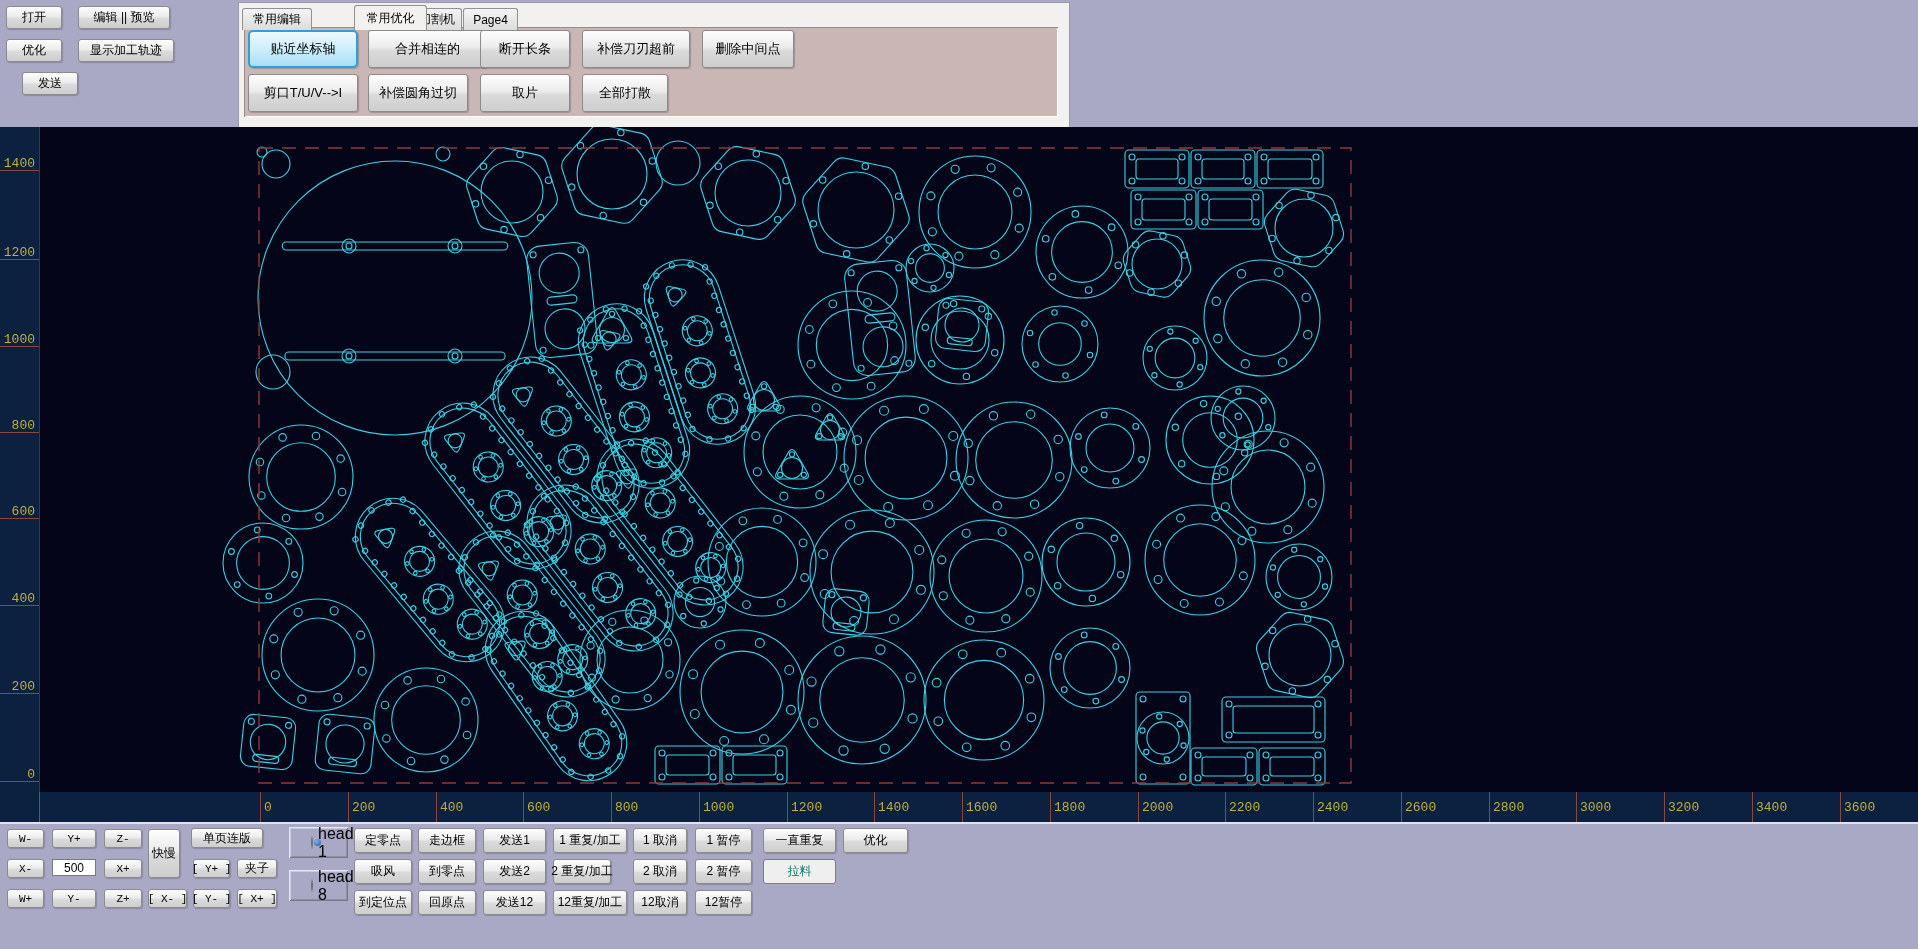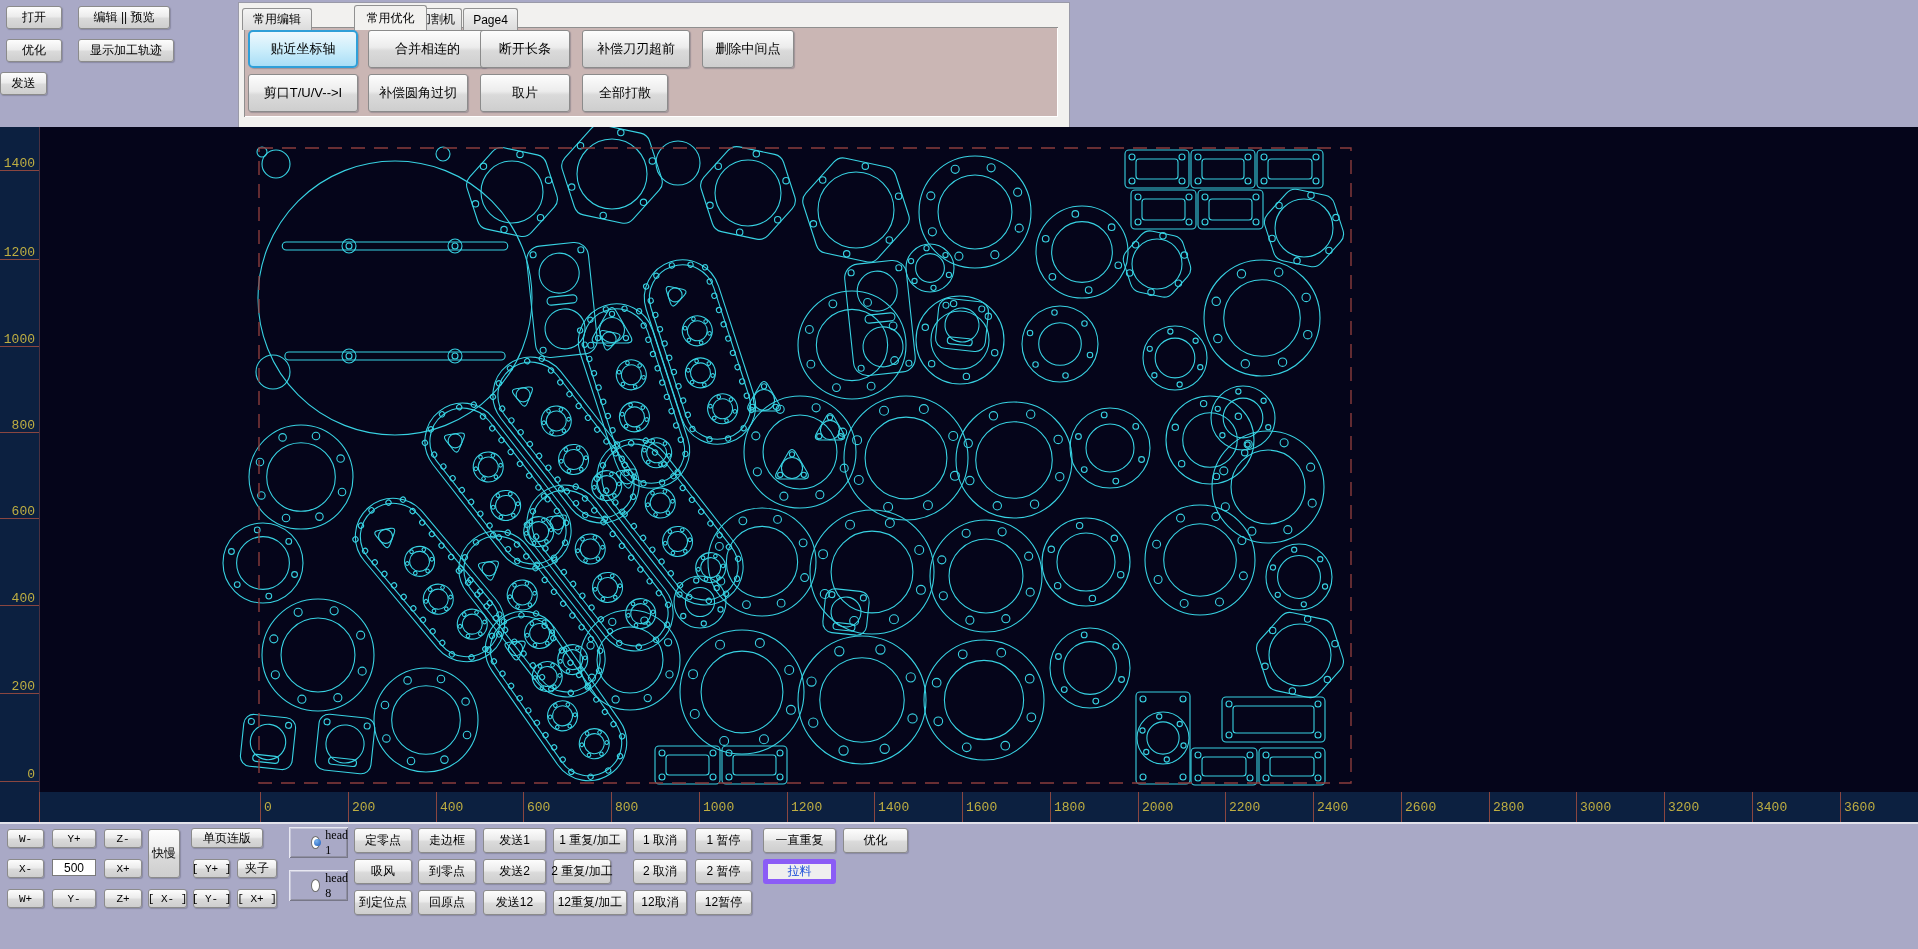--- a/index.html
+++ b/index.html
@@ -6,35 +6,35 @@
   #screen{position:relative;width:1918px;height:949px;overflow:hidden;
     background:#a9a9c6;font-family:"Liberation Sans",sans-serif;}
   .abs{position:absolute;}
   .btn{position:absolute;box-sizing:border-box;display:flex;align-items:center;justify-content:center;
     background:linear-gradient(180deg,#fdfdfd 0%,#ececec 45%,#dadada 55%,#cecece 100%);
     border:1px solid #8b8b8b;border-radius:3px;font-size:12px;color:#000;
     box-shadow:1px 1px 1px rgba(80,80,100,.35);white-space:nowrap;cursor:default;}
   .btn.big{font-size:13px;}
   .btn.foc{border:2px solid #2f9fd8;border-radius:5px;
     background:linear-gradient(180deg,#eef8fd 0%,#cdeefb 50%,#a9def6 100%);}
-  .btn.dis{background:#efefef;color:#1d4ed8;border:5px solid #8b5cf6;box-shadow:none;}
+  .btn.dis{background:#efefef;color:#0f766e;border:1px solid #8b5cf6;box-shadow:none;}
   .jog{font-family:"Liberation Mono",monospace;font-size:11px;}
   .tab{position:absolute;box-sizing:border-box;display:flex;align-items:center;justify-content:center;
     font-size:12px;background:linear-gradient(180deg,#f4f4f4,#dcdcdc);
     border:1px solid #919191;border-bottom:none;border-radius:3px 3px 0 0;}
   .tab.on{background:#f2f1ef;z-index:3;margin-left:40px;}
   #tabpanel{background:#f2f1ef;border:1px solid #9a9aa8;}
   #toolpanel{background:#cab6b4;box-shadow:inset 1px 1px 0 #8f8f8f, inset -1px -1px 0 #ffffff;}
   #canvasbg{background:#05051a;}
   .rulerstrip{background:#0c2040;}
   .rlabel{position:absolute;color:#bfae42;font-family:"Liberation Mono",monospace;font-size:13px;}
   .tick{position:absolute;background:#8a4640;}
   .headbox{position:absolute;box-sizing:border-box;background:#a9a9c6;
     box-shadow:inset 1px 1px 0 #e8e8f2, inset -1px -1px 0 #777788, inset 2px 2px 0 #c8c8da, inset -2px -2px 0 #9090a2;
-    display:flex;align-items:center;padding-left:22px;font-family:Liberation Serif, serif;font-size:12px;}
+    display:flex;align-items:center;padding-left:22px;font-family:Liberation Sans, sans-serif;font-size:16px;}
   .radio{width:11px;height:11px;border-radius:50%;background:#fff;border:1px solid #707070;
     margin-right:5px;position:relative;}
   .radio.sel::after{content:"";position:absolute;left:2px;top:2px;width:7px;height:7px;border-radius:50%;
     background:radial-gradient(circle at 35% 30%,#7ab4f0,#1b58b8);}
   input.val{position:absolute;box-sizing:border-box;border:1px solid #7a7a7a;background:#fff;
     font-size:12px;text-align:center;padding:0;font-family:"Liberation Sans",sans-serif;}
   #sepline{background:#e2e2ea;}
 </style>
 </head>
 <body>
@@ -1071,21 +1071,21 @@
       </g>
     </svg>
   <div id="lruler" class="abs rulerstrip"></div>
   <div id="bruler" class="abs rulerstrip"></div>
   <div id="sepline" class="abs" style="left: 0px; top: 822px; width: 1918px; height: 2px;"></div>
   <div id="bpanel" class="abs" style="left: 0px; top: 824px; width: 1918px; height: 125px;"></div>
 <div class="btn" style="left: 6px; top: 6px; width: 56px; height: 23px;">打开</div>
     <div class="btn" style="left: 78px; top: 6px; width: 92px; height: 23px;">编辑 || 预览</div>
     <div class="btn" style="left: 6px; top: 39px; width: 56px; height: 23px;">优化</div>
     <div class="btn" style="left: 78px; top: 39px; width: 96px; height: 23px;">显示加工轨迹</div>
-    <div class="btn" style="left: 0; top: 72px; width: 47px; height: 23px;">发送</div>
+    <div class="btn" style="left: 22px; top: 72px; width: 56px; height: 23px;">发送</div>
     <div class="tab" style="left: 242px; top: 8px; width: 70px; height: 22px; z-index: 2;">常用编辑</div>
     <div class="tab on" style="left: 314px; top: 5px; width: 73px; height: 25px; z-index: 4;">常用优化</div>
     <div class="tab" style="left: 388px; top: 8px; width: 74px; height: 22px; z-index: 2;">模版切割机</div>
     <div class="tab" style="left: 463px; top: 8px; width: 55px; height: 22px; z-index: 2;">Page4</div>
     <div class="btn big foc" style="left: 248px; top: 30px; width: 110px; height: 38px; z-index: 5;">贴近坐标轴</div>
     <div class="btn big" style="left: 368px; top: 30px; width: 119px; height: 38px; z-index: 5;">合并相连的</div>
     <div class="btn big" style="left: 480px; top: 30px; width: 90px; height: 38px; z-index: 5;">断开长条</div>
     <div class="btn big" style="left: 582px; top: 30px; width: 108px; height: 38px; z-index: 5;">补偿刀刃超前</div>
     <div class="btn big" style="left: 702px; top: 30px; width: 92px; height: 38px; z-index: 5;">删除中间点</div>
     <div class="btn big" style="left: 248px; top: 74px; width: 110px; height: 38px; z-index: 5;">剪口T/U/V--&gt;I</div>

